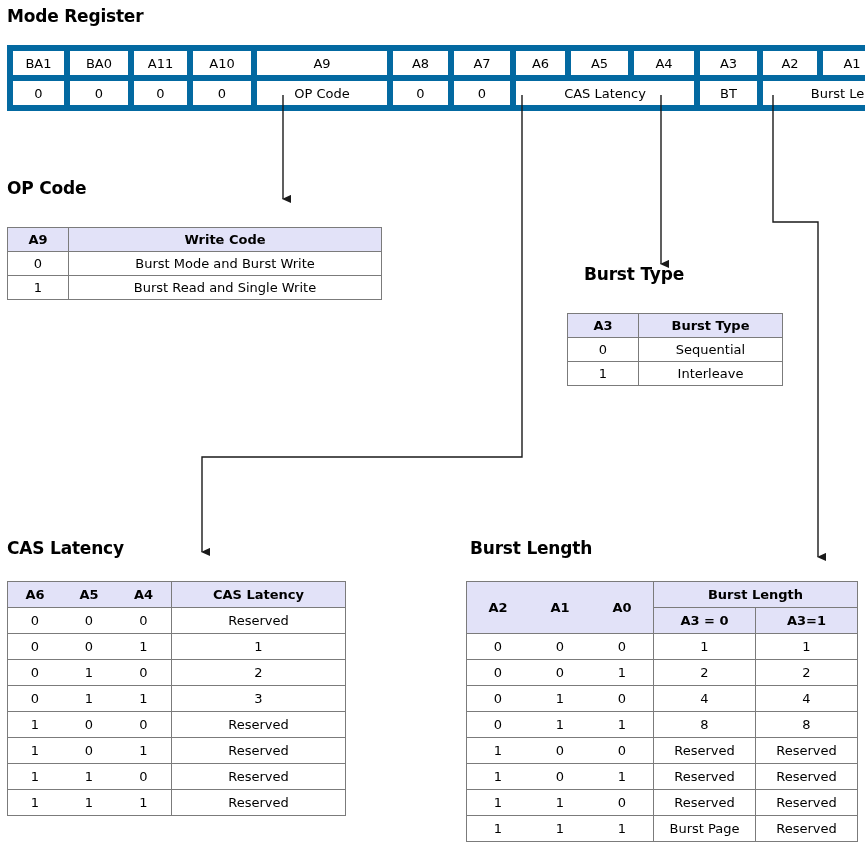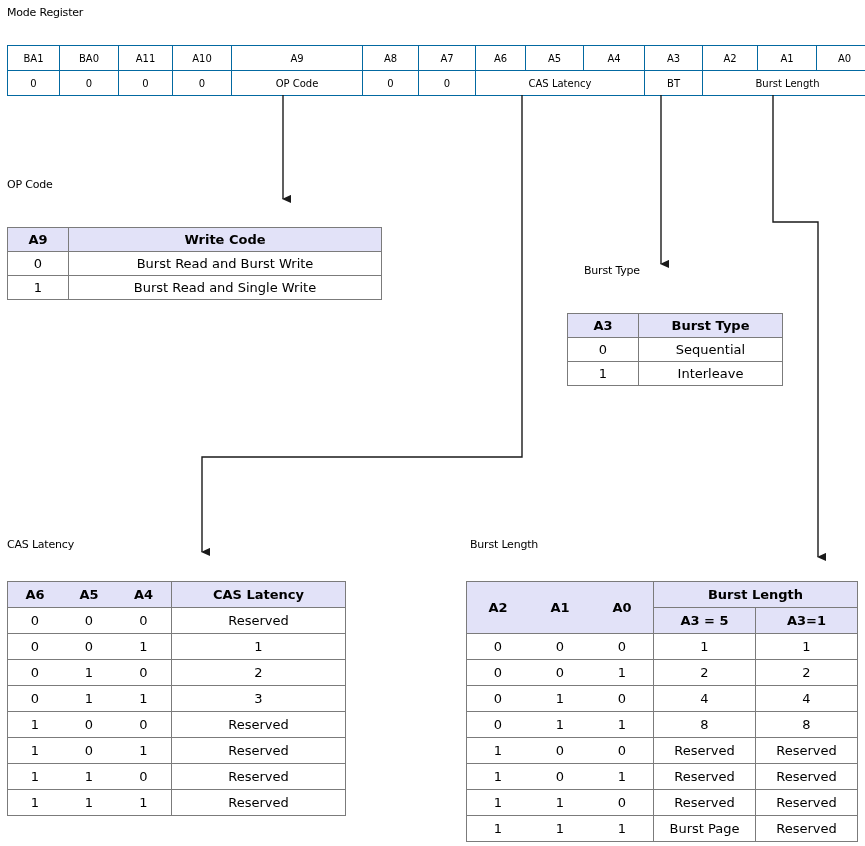--- a/index.html
+++ b/index.html
@@ -12,22 +12,22 @@
     height: 846px;
     position: relative;
     font-family: "DejaVu Sans", "Liberation Sans", sans-serif;
     color: #000000;
     overflow: hidden;
   }
 
   
   .heading {
     position: absolute;
-    font-weight: normal;
-    font-size: 11px;
+    font-weight: bold;
+    font-size: 17px;
     letter-spacing: -0.2px;
     white-space: nowrap;
     color: #000;
   }
 
   
   .tbl {
     position: absolute;
     border-collapse: collapse;
     table-layout: fixed;
@@ -48,23 +48,23 @@
   }
 
   
   #mode-register {
     left: 7px;
     top: 45px;
     width: 851px;
     border: 1px solid #3a3a3a;
   }
   #mode-register td {
-    border: 1px solid #0369a1;
+    border: 6px solid #0369a1;
     height: 24px;
-    font-size: 10px;
+    font-size: 13px;
   }
   #mode-register tr.bits td { }
   #mode-register tr.vals td { }
 
   
   #opcode-table {
     left: 7px;
     top: 227px;
     width: 375px;
   }
@@ -159,21 +159,21 @@
 <div class="heading" style="left:7px; top:178px;">OP Code</div>
 
 <table class="tbl" id="opcode-table">
   <tbody>
     <tr>
       <td class="hdr" style="width:60px">A9</td>
       <td class="hdr">Write Code</td>
     </tr>
     <tr>
       <td>0</td>
-      <td>Burst Read and Burst Write</td>
+      <td>Burst Mode and Burst Write</td>
     </tr>
     <tr>
       <td>1</td>
       <td>Burst Read and Single Write</td>
     </tr>
   </tbody>
 </table>
 
 <div class="heading" style="left:584px; top:264px;">Burst Type</div>
 
@@ -259,21 +259,21 @@
 
 <table class="tbl" id="burstlength-table">
   <tbody>
     <tr>
       <td class="hdr bit first bitspan" rowspan="2" style="width:62px">A2</td>
       <td class="hdr bit bitspan" rowspan="2" style="width:62px">A1</td>
       <td class="hdr bit bitspan" rowspan="2" style="width:62px">A0</td>
       <td class="hdr val" colspan="2" style="height:25px">Burst Length</td>
     </tr>
     <tr>
-      <td class="hdr val" style="width:102px; height:25px">A3 = 5</td>
+      <td class="hdr val" style="width:102px; height:25px">A3 = 0</td>
       <td class="hdr" style="height:25px">A3=1</td>
     </tr>
 
     <tr>
       <td class="bit first">0</td>
       <td class="bit">0</td>
       <td class="bit">0</td>
       <td class="val">1</td>
       <td>1</td>
     </tr>

